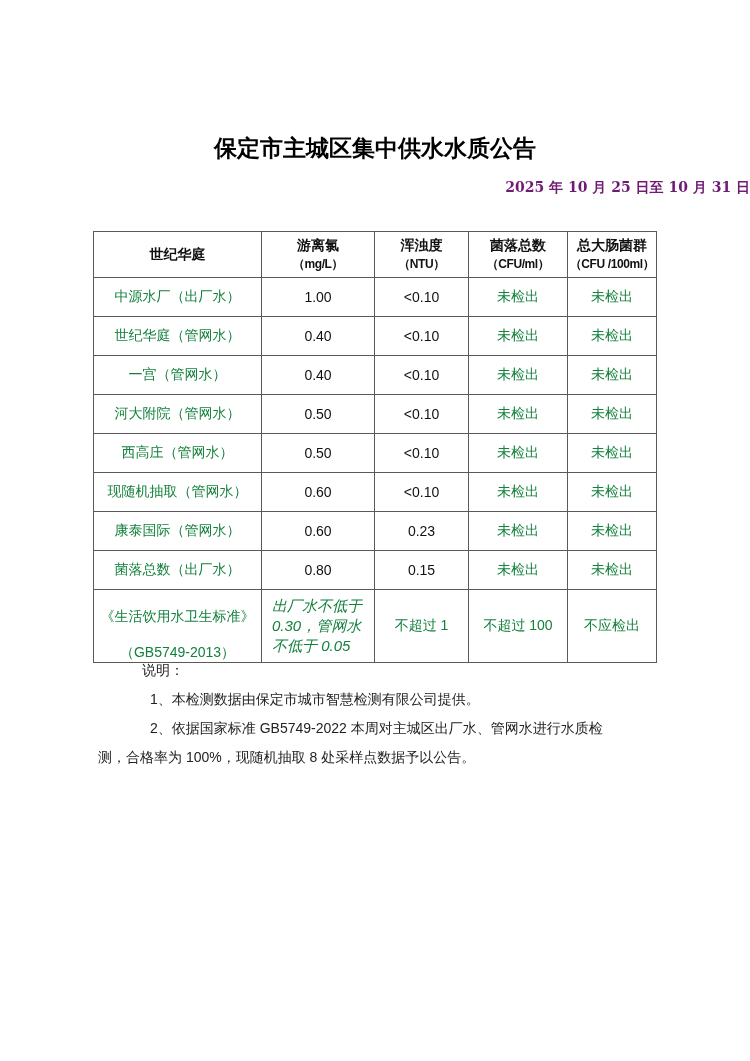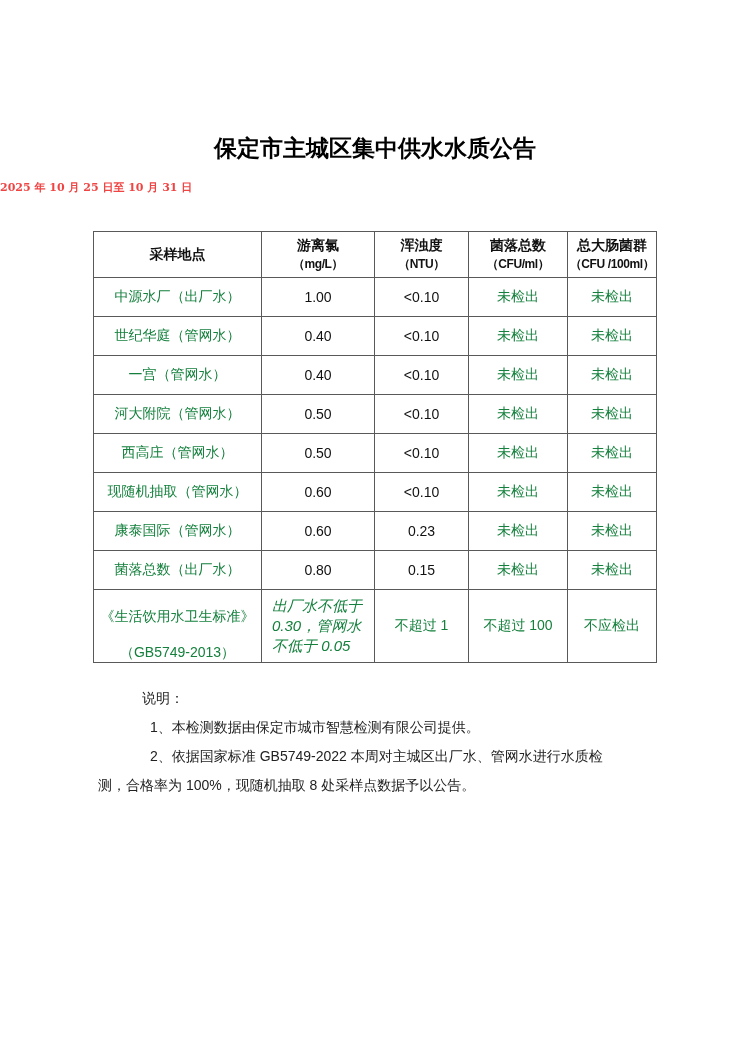--- a/index.html
+++ b/index.html
@@ -27,26 +27,26 @@
     font-size: 23px;
     line-height: 28px;
     font-weight: bold;
     color: #000000;
   }
   .doc-subtitle {
     position: absolute;
     top: 178px;
     left: 0;
     width: 100%;
-    text-align: left;
+    text-align: right;
     font-family: "DejaVu Serif", serif;
-    font-size: 11px;
+    font-size: 14px;
     line-height: 19px;
     font-weight: bold;
-    color: #ef4444;
+    color: #701a75;
   }
   table.wq-table {
     position: absolute;
     top: 231px;
     left: 93px;
     width: 563px;
     border-collapse: collapse;
     table-layout: fixed;
   }
   .wq-table th, .wq-table td {
@@ -82,21 +82,21 @@
   .wq-table td.std-chlorine {
     text-align: left;
     padding: 2px 10px;
     font-size: 15px;
     line-height: 20px;
     font-style: italic;
   }
   .wq-table td.std-name .line { display: block; line-height: 20px; margin-top: 16px; }
   .notes {
     position: absolute;
-    top: 684px;
+    top: 656px;
     left: 98px;
     width: 526px;
     font-size: 14px;
     line-height: 29px;
     color: #222222;
   }
   .notes .notes-label {
     text-indent: 44px;
     margin: 0;
   }
@@ -117,21 +117,21 @@
     <colgroup>
       <col style="width:168px">
       <col style="width:113px">
       <col style="width:94px">
       <col style="width:99px">
       <col style="width:89px">
     </colgroup>
     <thead>
       <tr>
         <th>
-          <div>采样地点</div>
+          <div>世纪华庭</div>
         </th>
         <th>
           <div>游离氯</div>
           <div class="unit">（mg/L）</div>
         </th>
         <th>
           <div>浑浊度</div>
           <div class="unit">（NTU）</div>
         </th>
         <th>

